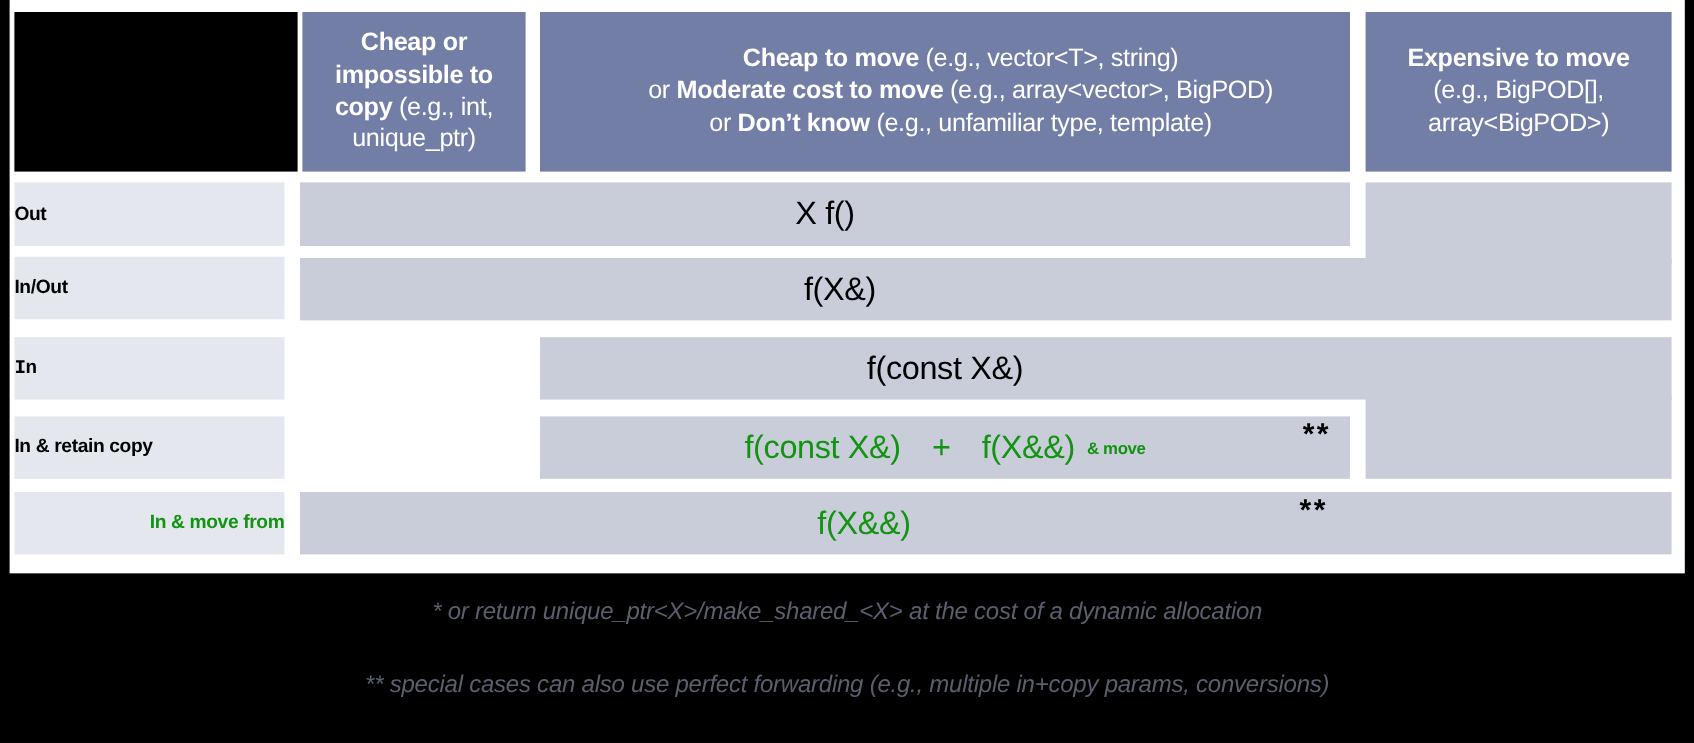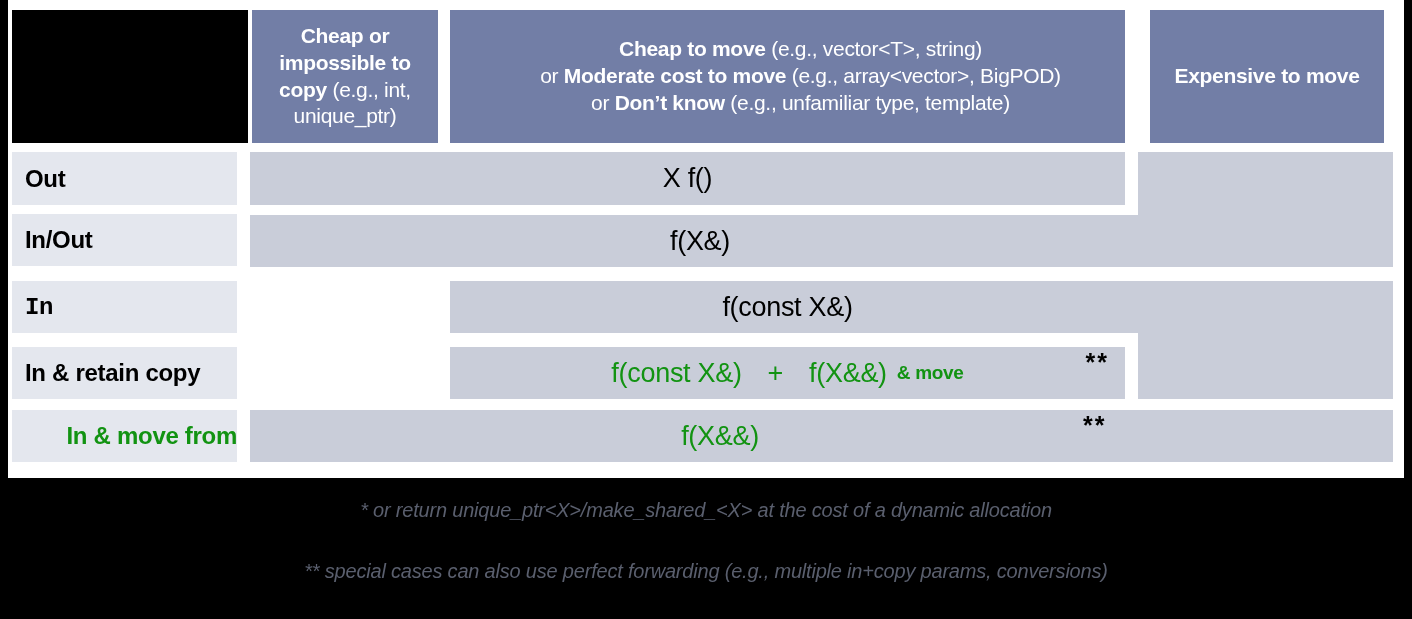--- a/index.html
+++ b/index.html
@@ -14,26 +14,26 @@
   
   .corner{left:12px;top:10px;width:236px;height:133px;background:#000;}
   .hdr{
     background:var(--header-bg,#727ea6);color:var(--header-text,#fff);
     display:flex;flex-direction:column;justify-content:center;align-items:center;
     text-align:center;font-size:21px;line-height:1.28;letter-spacing:-0.3px;padding-left:26px;
   }
   .hdr b{font-weight:bold;}
   .hdr1{left:252px;top:10px;width:186px;height:133px;padding:0 6px;}
   .hdr2{left:450px;top:10px;width:675px;height:133px;}
-  .hdr3{left:1138px;top:10px;width:234px;height:133px;padding:0 24px;margin-left:12px;}
+  .hdr3{left:1138px;top:10px;width:255px;height:133px;padding:0 24px;}
   
   .rowlbl{
     left:12px;width:225px;background:var(--label-bg,#e4e7ee);
-    display:flex;align-items:center;padding-left:13px;
-    font-weight:bold;font-size:24px;color:#000;letter-spacing:-0.3px;
+    display:flex;align-items:center;
+    font-weight:bold;font-size:16px;color:#000;letter-spacing:-0.3px;
   }
   .rl-out{top:152px;height:53px;}
   .rl-inout{top:214px;height:52px;}
   .rl-in{top:281px;height:52px;font-family:Liberation Mono, monospace;}
   .rl-retain{top:347px;height:52px;}
   .rl-move{top:410px;height:52px;color:var(--green,#129312);justify-content:flex-end;}
   
   .cell{
     background:var(--cell-bg,#c9cdd9);
     font-size:27px;color:#000;letter-spacing:-0.3px;
@@ -41,21 +41,21 @@
   .ctext{position:absolute;top:0;height:100%;display:flex;align-items:center;justify-content:center;}
   .c-out{left:250px;top:152px;width:875px;height:53px;}
   .c-right-top{left:1138px;top:152px;width:255px;height:68px;}
   .c-inout{left:250px;top:215px;width:1143px;height:52px;}
   .c-fx{left:250px;top:281px;width:188px;height:118px;display:flex;align-items:center;justify-content:center;}
   .c-in{left:450px;top:281px;width:943px;height:52px;}
   .c-right-mid{left:1138px;top:330px;width:255px;height:69px;}
   .c-retain{left:450px;top:347px;width:675px;height:52px;}
   .c-move{left:250px;top:410px;width:1143px;height:52px;}
   .green{color:var(--green,#129312);}
-  .small-move{font-size:19px;font-weight:bold;margin-left:10px;}
+  .small-move{font-size:14px;font-weight:bold;margin-left:10px;}
   .plus{margin:0 26px;}
   .note{
     position:absolute;top:1px;font-size:25px;font-weight:bold;color:#000;letter-spacing:2px;
   }
   .note-retain{right:16px;}
   .note-move{left:833px;}
   
   .footer{position:absolute;left:0;top:478px;width:1412px;height:141px;background:var(--page-bg,#000);}
   .footnote{
     position:absolute;left:0;width:1412px;text-align:center;
@@ -87,20 +87,21 @@
       <span>or </span><b>Moderate cost to move</b><span> (e.g., array&lt;vector&gt;, BigPOD)</span>
     </div>
     <div>
       <span>or </span><b>Don’t know</b><span> (e.g., unfamiliar type, template)</span>
     </div>
   </div>
 
   <div class="abs hdr hdr3">
     <div>
       <b>Expensive to move</b><br>
+      <span>(e.g., BigPOD[], array&lt;BigPOD&gt;)</span>
     </div>
   </div>
 
   <div class="abs rowlbl rl-out">
       <span>Out</span>
     </div>
   <div class="abs rowlbl rl-inout">
       <span>In/Out</span>
     </div>
   <div class="abs rowlbl rl-in">

